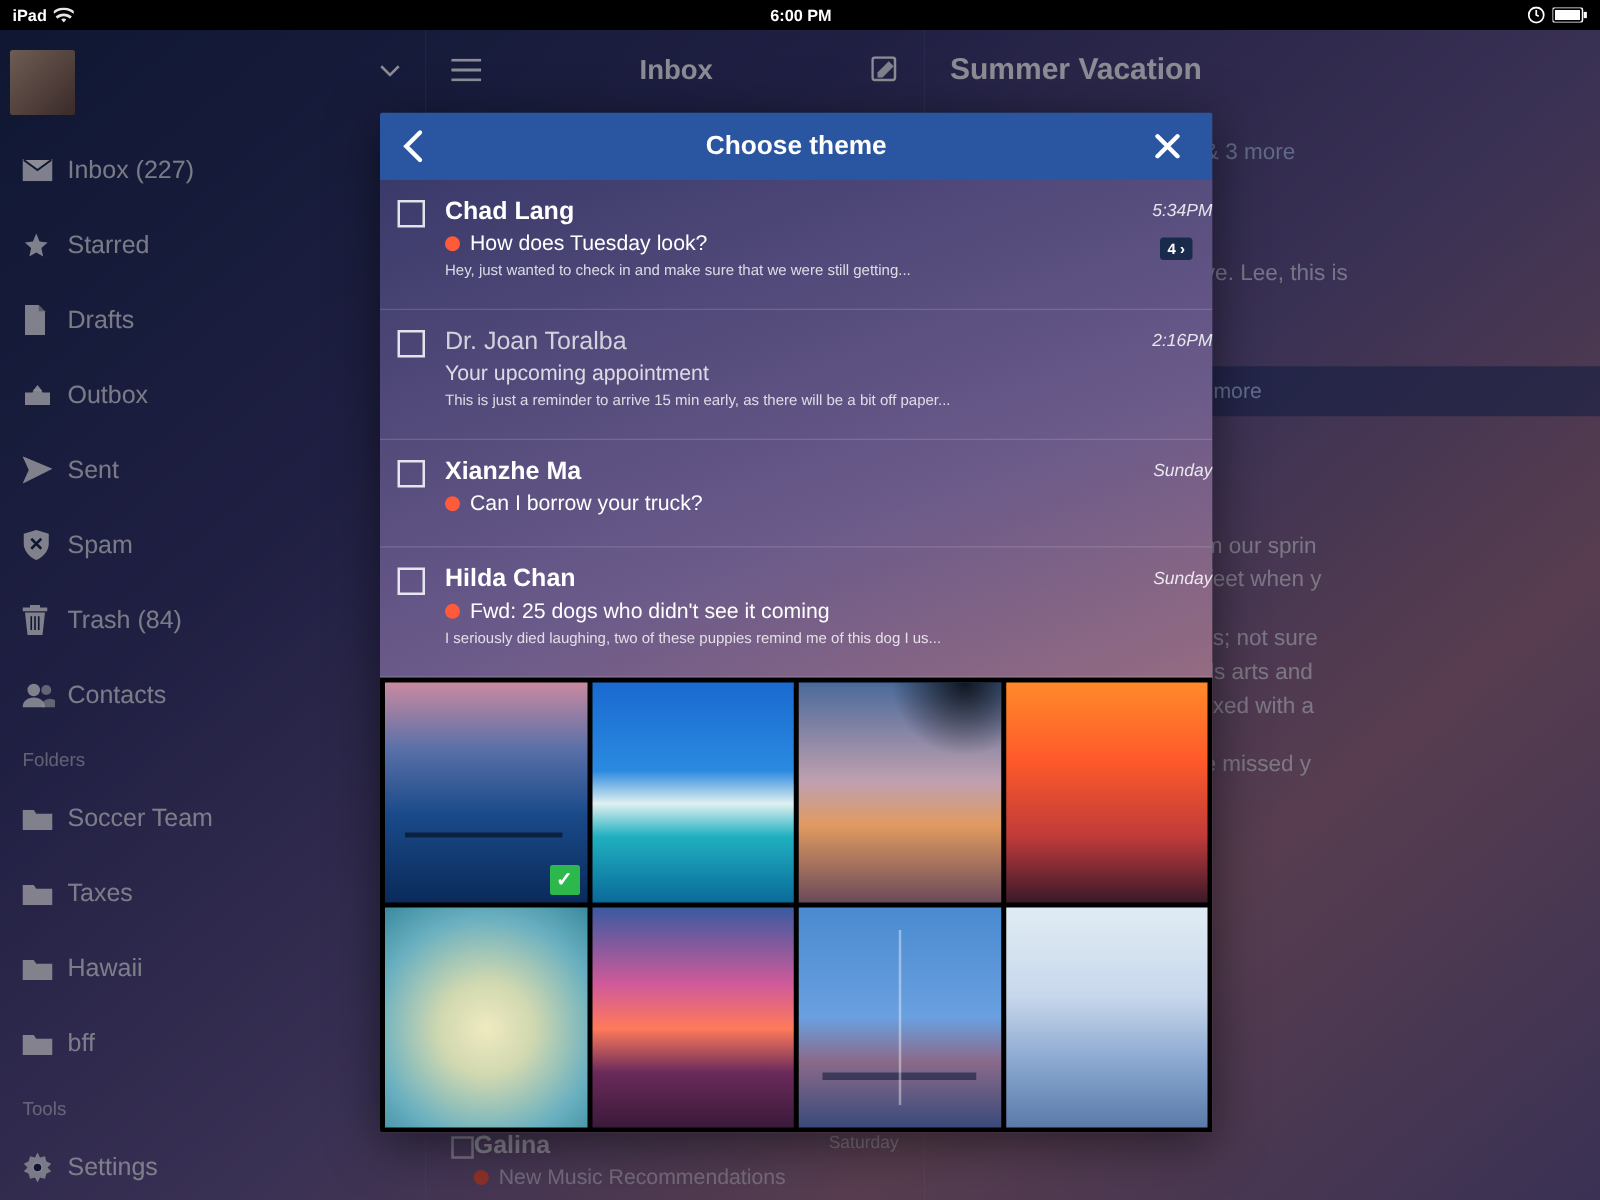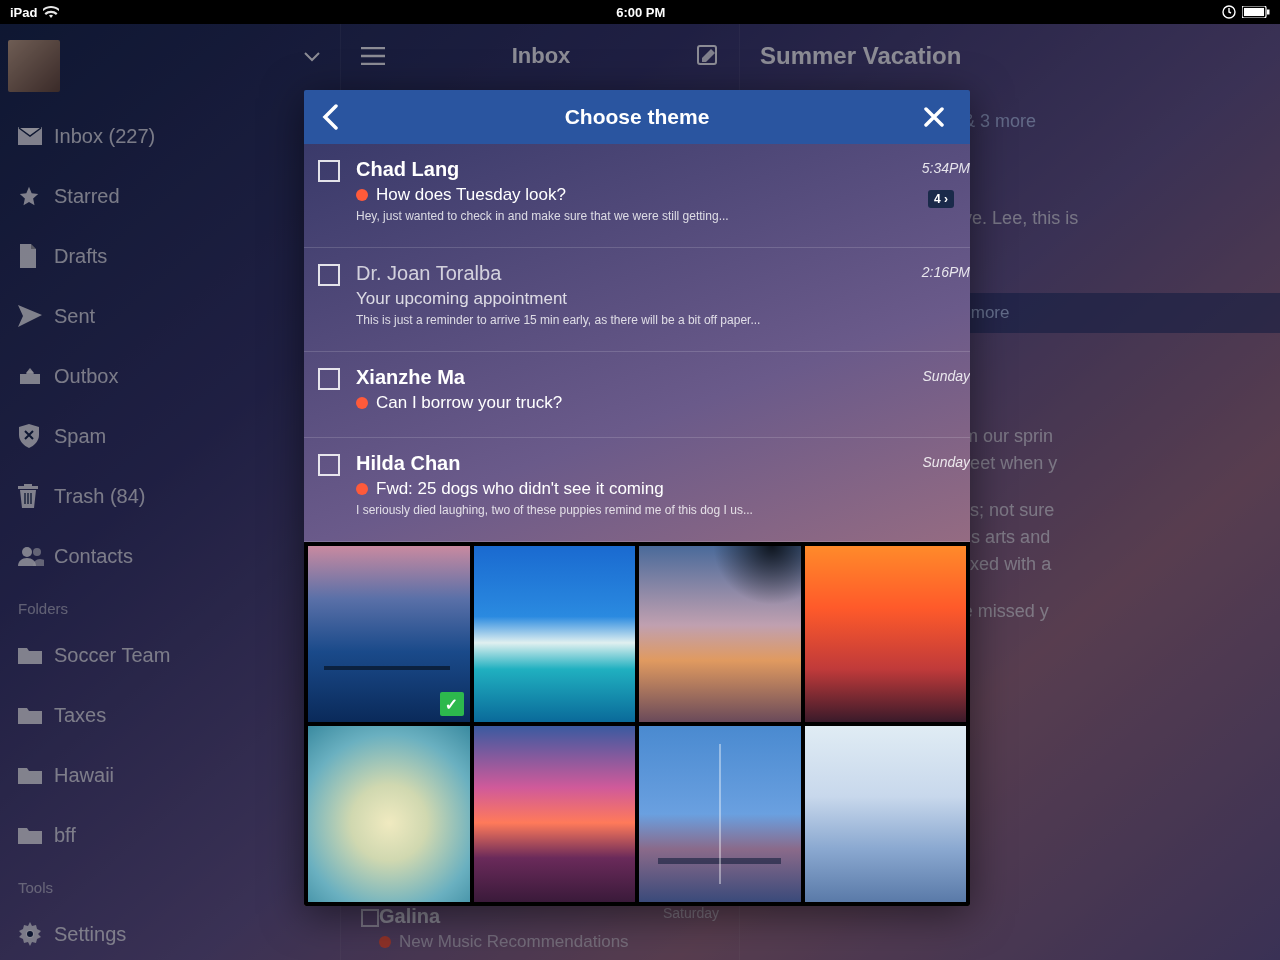--- a/index.html
+++ b/index.html
@@ -129,34 +129,34 @@
       <span class="icon">
           <svg width="20" height="24" viewBox="0 0 20 24">
             <path class="ic" d="M2 0h11l5 5v19H2z"></path>
             <path d="M13 0v5h5" fill="rgba(0,0,0,0.3)"></path>
           </svg>
         </span>
       <span>Drafts</span>
     </div>
     <div class="nav-item">
       <span class="icon">
-          <svg width="24" height="22" viewBox="0 0 24 22">
-            <path class="ic" d="M0 0l24 10L0 22l5-11z"></path>
-          </svg>
-        </span>
-      <span>Sent</span>
-    </div>
-    <div class="nav-item">
-      <span class="icon">
           <svg width="24" height="20" viewBox="0 0 24 20">
             <path class="ic" d="M2 8h6l2-3h4l2 3h6v10H2z"></path>
             <path d="M12 2l4 5H8z" class="ic"></path>
           </svg>
         </span>
       <span>Outbox</span>
+    </div>
+    <div class="nav-item">
+      <span class="icon">
+          <svg width="24" height="22" viewBox="0 0 24 22">
+            <path class="ic" d="M0 0l24 10L0 22l5-11z"></path>
+          </svg>
+        </span>
+      <span>Sent</span>
     </div>
     <div class="nav-item">
       <span class="icon">
           <svg width="22" height="24" viewBox="0 0 22 24">
             <path class="ic" d="M11 0l10 3v8c0 6-5 11-10 13C6 22 1 17 1 11V3z"></path>
             <path d="M7 7l8 8M15 7l-8 8" stroke="#1a2a4a" stroke-width="2"></path>
           </svg>
         </span>
       <span>Spam</span>
     </div>

